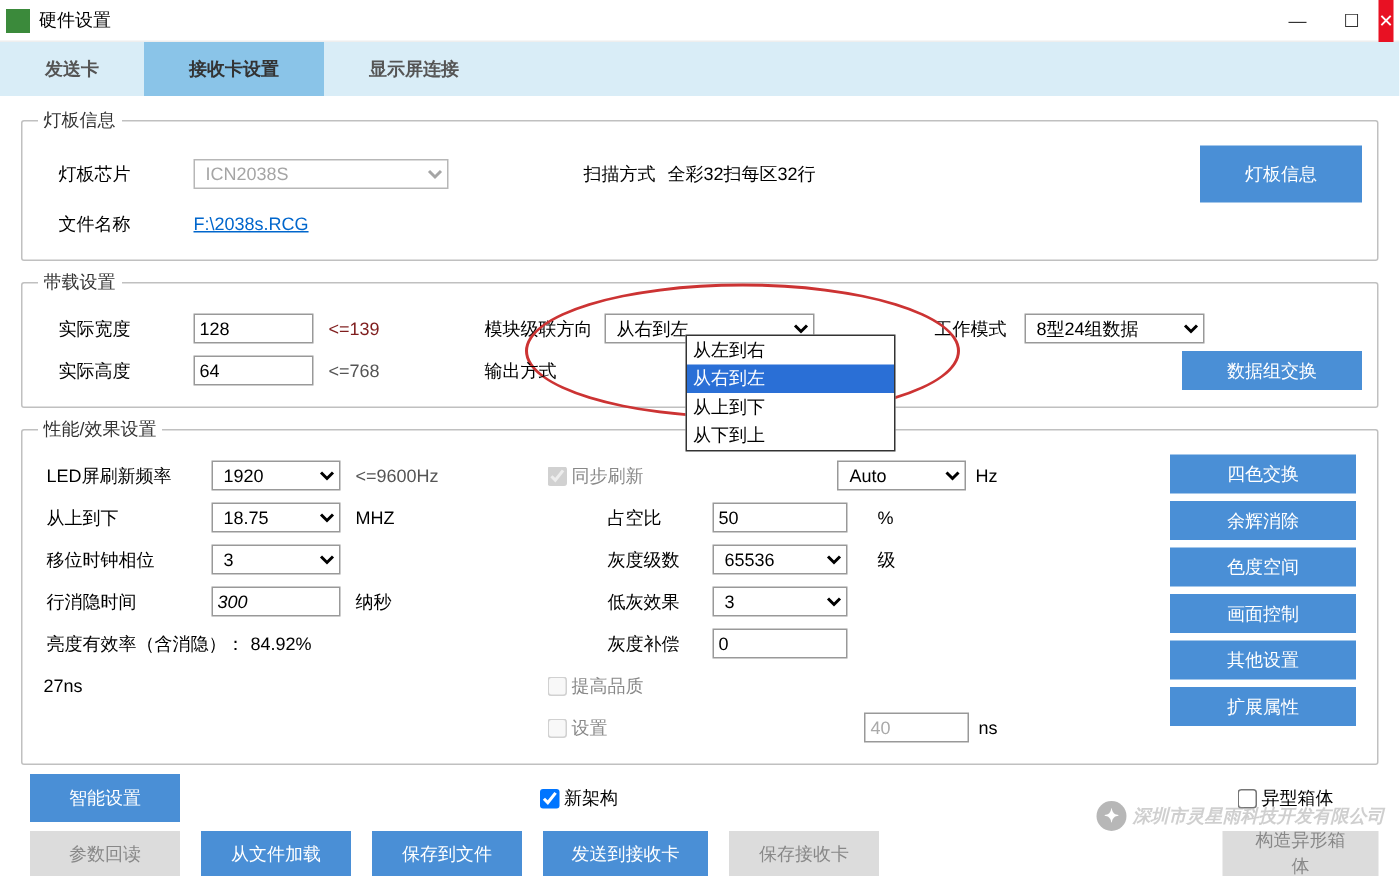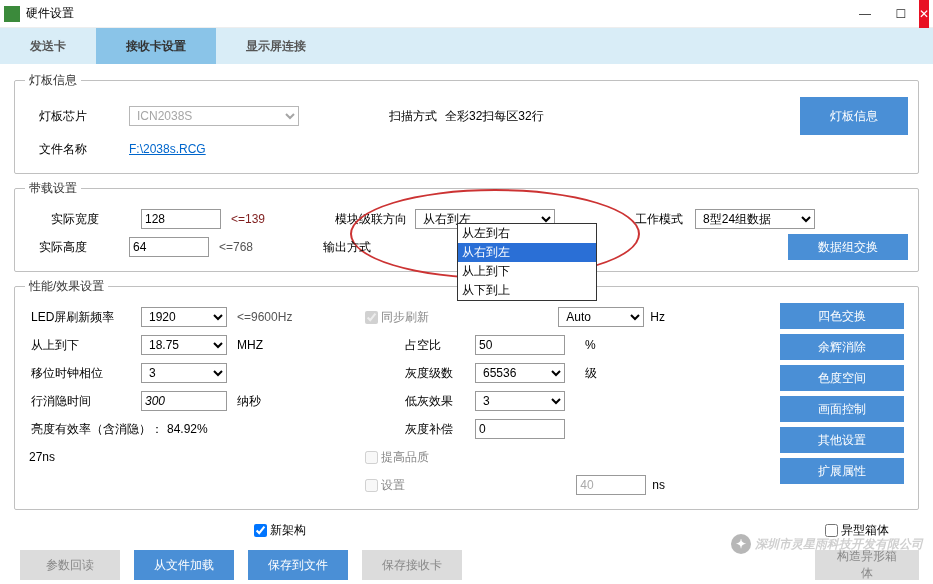--- a/index.html
+++ b/index.html
@@ -65,21 +65,21 @@
   <div class="row">
     <span class="lbl" style="width:90px;margin-left:14px">文件名称</span>
     <a href="#" class="link">F:\2038s.RCG</a>
   </div>
 </fieldset>
 
 <fieldset style="position:relative">
   <legend>带载设置</legend>
   <div class="ellipse" style="left:335px;top:-8px;width:290px;height:90px"></div>
   <div class="row">
-    <span class="lbl" style="width:90px;margin-left:26px">实际宽度</span>
+    <span class="lbl" style="width:90px;margin-left:14px">实际宽度</span>
     <input type="text" style="width: 80px;" value="128">
     <span style="margin-left:10px;color:#7f1d1d">&lt;=139</span>
     <span class="lbl" style="margin-left:70px;width:80px">模块级联方向</span>
     <select class="sel" style="width:140px"><option>从右到左</option></select>
     <span class="lbl" style="margin-left:80px;width:60px">工作模式</span>
     <select class="sel" style="width:120px"><option>8型24组数据</option></select>
   </div>
   <div class="row" style="position:relative">
     <span class="lbl" style="width:90px;margin-left:14px">实际高度</span>
     <input type="text" style="width: 80px;" value="64">
@@ -172,33 +172,35 @@
       <button class="blue-btn small">余辉消除</button>
       <button class="blue-btn small">色度空间</button>
       <button class="blue-btn small">画面控制</button>
       <button class="blue-btn small">其他设置</button>
       <button class="blue-btn small">扩展属性</button>
     </div>
   </div>
 </fieldset>
 
 <div class="row" style="margin-top:4px">
+  <button class="blue-btn" style="width:100px;height:32px;margin-left:6px">智能设置</button>
   <div style="width:240px"></div>
   <input type="checkbox" class="cb" checked="" style="">
       <span>新架构</span>
   <div style="flex:1"></div>
   <input type="checkbox" class="cb" style="">
       <span>异型箱体</span>
   <div style="width:30px"></div>
 </div>
 
 <div class="btn-bar">
   <button class="grey-btn" style="width:100px;margin-left:6px">参数回读</button>
   <button class="blue-btn" style="width:100px">从文件加载</button>
   <button class="blue-btn" style="width:100px">保存到文件</button>
+  <button class="blue-btn" style="width:110px">发送到接收卡</button>
   <button class="grey-btn" style="width:100px">保存接收卡</button>
   <div style="flex:1"></div>
   <button class="grey-btn" style="width:104px">构造异形箱体</button>
 </div>
 
 </div>
 
 <div class="watermark"><span class="wc">✦</span><span>深圳市灵星雨科技开发有限公司</span></div>
 
 </body></html>

